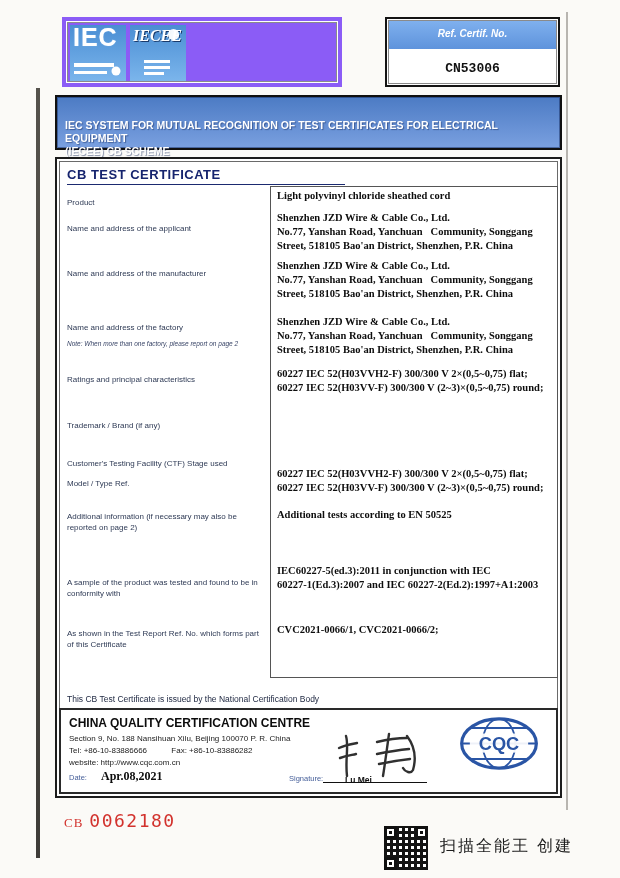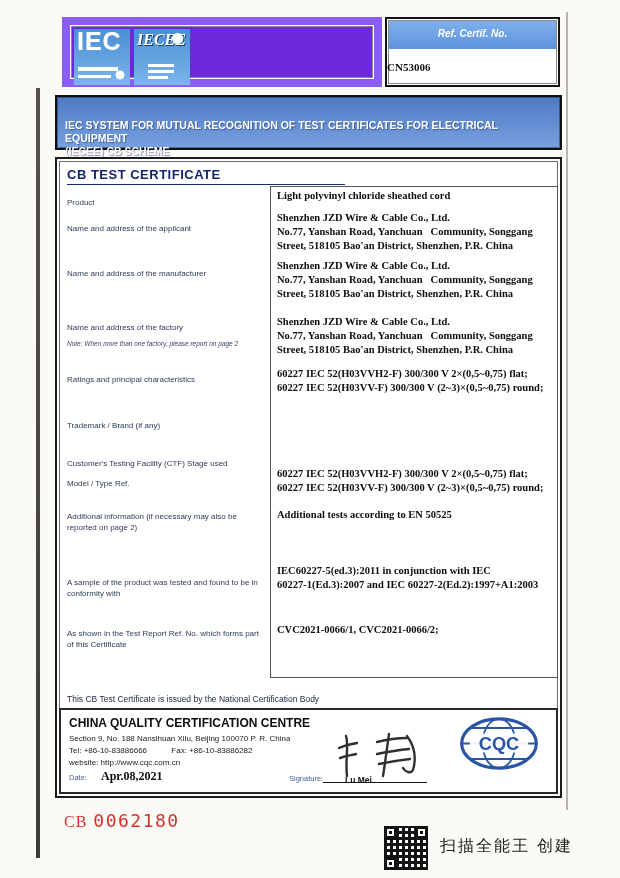--- a/index.html
+++ b/index.html
@@ -2,34 +2,34 @@
 <html><head>
 <meta charset="utf-8">
 <style>
   html,body{margin:0;padding:0;}
   body{background:#eceae6;font-family:"Liberation Sans",sans-serif;}
   .page{position:relative;width:620px;height:878px;background:#fbfaf7;overflow:hidden;margin:0 auto;}
   .edge-l{position:absolute;left:36px;top:88px;width:4px;height:770px;background:linear-gradient(#55524c,#3e3c38);}
   .edge-r{position:absolute;left:566px;top:12px;width:2px;height:798px;background:#b8b5b0;}
 
   
-  .logo-box{position:absolute;left:62px;top:17px;width:320px;height:70px;background:#6d28d9;border:8px solid #8b5cf6;box-shadow:inset 0 0 0 1px #fff,inset 0 0 0 2px #8a8a8a;box-sizing:border-box;}
+  .logo-box{position:absolute;left:62px;top:17px;width:280px;height:70px;background:#8b5cf6;border:4px solid #8b5cf6;box-shadow:inset 0 0 0 1px #fff,inset 0 0 0 2px #8a8a8a;box-sizing:border-box;}
   .sq{position:absolute;top:4px;width:56px;height:56px;background:linear-gradient(#4a8ed3,#7bb5ec);box-sizing:border-box;}
   .sq.iec{left:4px;}
   .sq.iecee{left:64px;}
   .iec-t{position:absolute;left:3px;top:-2px;color:#fff;font-weight:bold;font-size:25px;letter-spacing:1px;font-family:"Liberation Sans",sans-serif;text-shadow:0 0 1px #9cc4ee;}
   .iec-lines{position:absolute;left:4px;bottom:4px;}
   .iecee-t{position:absolute;left:3px;top:2px;color:#fff;font-weight:bold;font-style:italic;font-size:16px;font-family:"Liberation Serif",serif;text-shadow:1px 1px 0 #1a3a6a;}
   .plug-dot{position:absolute;right:7px;top:4px;width:11px;height:11px;border-radius:50%;background:#fff;opacity:.95;}
   .iecee-lines{position:absolute;left:8px;bottom:3px;}
 
   
   .ref-box{position:absolute;left:385px;top:17px;width:175px;height:70px;background:#fff;border:2px solid #141414;box-shadow:inset 0 0 0 1px #fff,inset 0 0 0 2px #8a8a8a;box-sizing:border-box;}
   .ref-head{margin:2px;height:28px;line-height:25px;text-align:center;color:#fff;font-weight:bold;font-style:italic;font-size:10px;background:linear-gradient(#7fb0ee,#5e93dc);}
-  .ref-val{padding-top:10px;font-family:Liberation Serif, serif;font-weight:bold;font-size:11px;color:#111;}
+  .ref-val{text-align:center;padding-top:10px;font-family:Liberation Mono, monospace;font-weight:bold;font-size:13px;color:#111;}
 
   
   .banner{position:absolute;left:55px;top:95px;width:507px;height:55px;box-sizing:border-box;border:2px solid #101010;box-shadow:inset 0 0 0 1px rgba(10,30,80,.45);background:linear-gradient(#4c7bc4,#7aa0e0);color:#fff;font-weight:bold;font-size:10.5px;line-height:13px;padding:22px 8px;text-shadow:1px 1px 1px rgba(20,40,90,.5);}
 
   
   .main-box{position:absolute;left:55px;top:157px;width:507px;height:641px;box-sizing:border-box;background:#fff;border:2px solid #1c1c1c;box-shadow:inset 0 0 0 2px #ffffff,inset 0 0 0 3px #6a6a6a;}
   .title{position:absolute;left:10px;top:8px;color:#16246e;font-weight:bold;font-size:13px;letter-spacing:.5px;}
   .title-rule{position:absolute;left:10px;top:25px;width:278px;height:0;border-bottom:1.6px solid #1b2a70;}
   .value-box{position:absolute;left:213px;top:27px;width:288px;height:492px;border:1px solid #555;box-sizing:border-box;}
   .lbl{position:absolute;left:10px;width:200px;color:#2e3a55;font-size:8px;line-height:11px;}
@@ -44,21 +44,21 @@
   .ncb-date-lbl{position:absolute;left:8px;top:63px;color:#47609a;font-size:7.5px;}
   .ncb-date{position:absolute;left:40px;top:59px;color:#0d0d0d;font-family:"Liberation Serif",serif;font-weight:bold;font-size:12px;}
   .sig-lbl{position:absolute;left:228px;top:64px;color:#47609a;font-size:7.5px;}
   .sig-line{position:absolute;left:262px;top:72px;width:104px;border-top:1.6px solid #111;}
   .sig-name{position:absolute;left:284px;top:65px;color:#111;font-weight:bold;font-size:8.5px;}
   .sig-script{position:absolute;left:272px;top:22px;}
   .cqc-logo{position:absolute;right:16px;top:5px;}
 
   
   .stamp{position:absolute;left:64px;top:810px;color:#d2322d;}
-  .stamp .cb{font-family:"Liberation Serif",serif;font-size:16px;letter-spacing:1px;}
+  .stamp .cb{font-family:"Liberation Serif",serif;font-size:13px;letter-spacing:1px;}
   .stamp .num{font-family:"DejaVu Sans Mono",monospace;font-size:18px;letter-spacing:1.5px;margin-left:6px;margin-top:12px;}
   .qr-wrap{position:absolute;left:384px;top:826px;}
   .qr{position:absolute;left:0;top:0;width:44px;height:44px;background-color:#fff;background-image:repeating-linear-gradient(0deg,#141414 0 3px,transparent 3px 6px),repeating-linear-gradient(90deg,#141414 0 3px,#fff 3px 6px);}
   .qf{position:absolute;width:13px;height:13px;background:#fff;border:3px solid #111;box-sizing:border-box;}
   .qf span{position:absolute;left:2px;top:2px;width:3px;height:3px;background:#111;}
   .qr-text{position:absolute;left:56px;top:10px;width:200px;color:#1c1c1c;font-size:16px;letter-spacing:2px;font-family:"DejaVu Sans",sans-serif;}
 </style>
 </head>
 <body>
 

